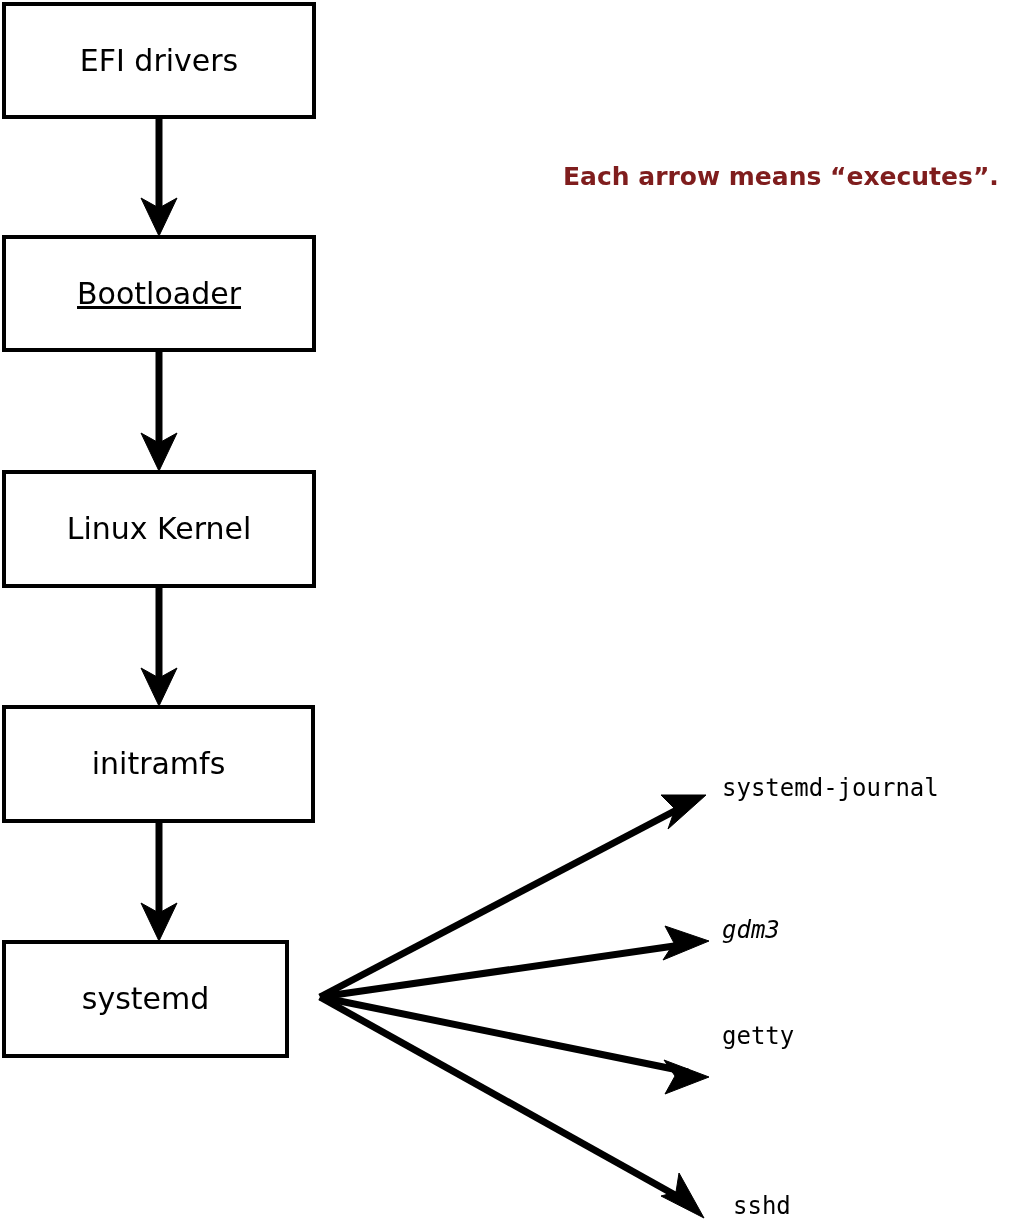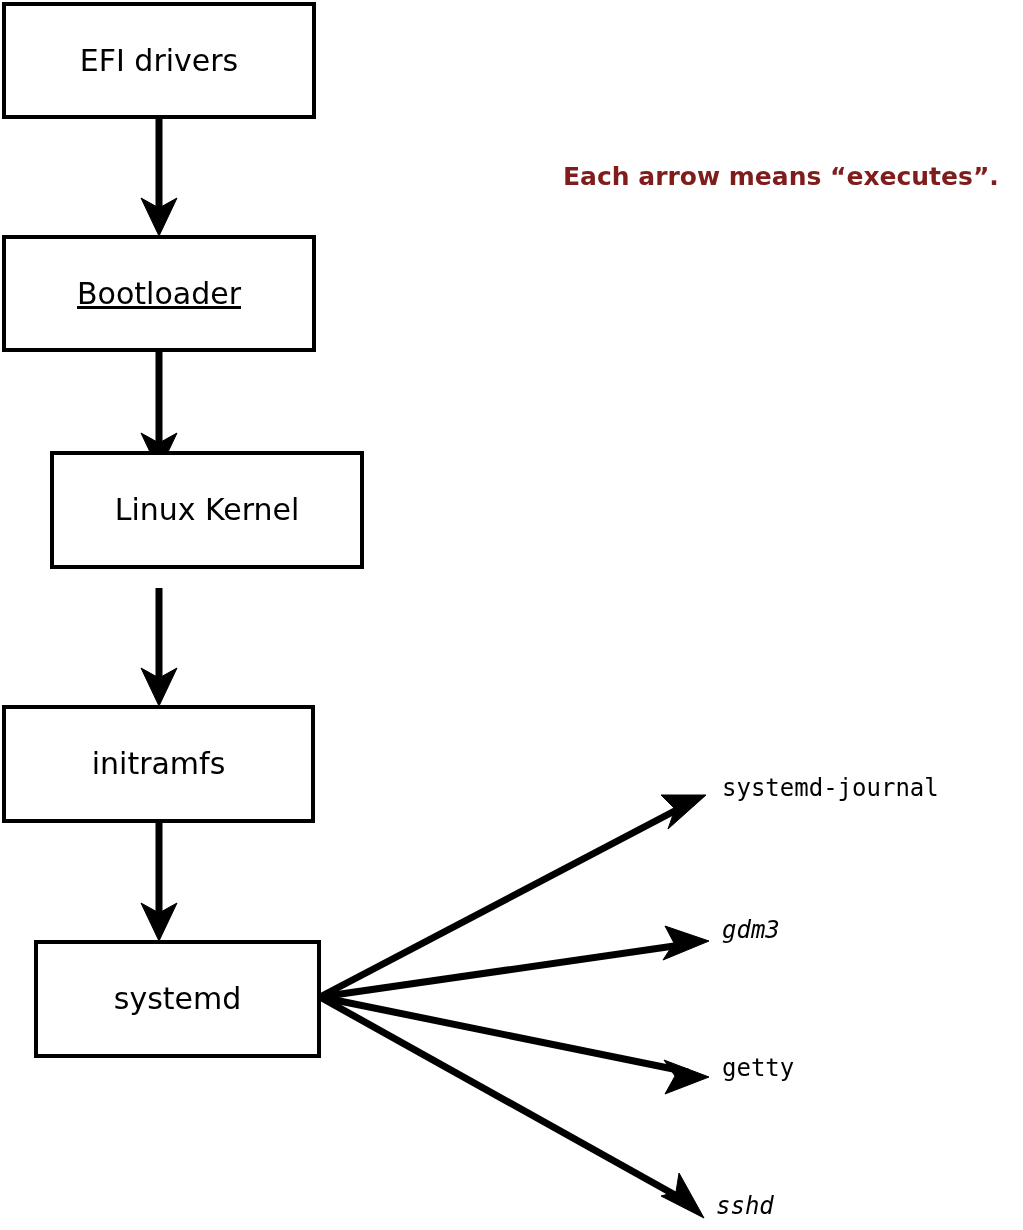--- a/index.html
+++ b/index.html
@@ -104,35 +104,35 @@
   </svg>
 
   <div class="flow-box" style="left:2px; top:2px; width:314px; height:117px;justify-content:center;">
     <span class="flow-box-label">EFI drivers</span>
   </div>
 
   <div class="flow-box" style="left:2px; top:235px; width:314px; height:117px;text-decoration:underline;">
     <span class="flow-box-label">Bootloader</span>
   </div>
 
-  <div class="flow-box" style="left:2px; top:451px; width:314px; height:118px;margin-left:48px;">
+  <div class="flow-box" style="left:2px; top:470px; width:314px; height:118px;">
     <span class="flow-box-label">Linux Kernel</span>
   </div>
 
   <div class="flow-box" style="left:2px; top:705px; width:313px; height:118px;">
     <span class="flow-box-label">initramfs</span>
   </div>
 
-  <div class="flow-box" style="left:2px; top:940px; width:287px; height:118px;margin-left:32px;">
+  <div class="flow-box" style="left:2px; top:940px; width:287px; height:118px;">
     <span class="flow-box-label">systemd</span>
   </div>
 
   <div class="legend-note" style="left:563px; top:164px;">Each arrow means “executes”.</div>
 
   <div class="leaf-label" style="left:722px; top:776px;">systemd-journal</div>
 
   <div class="leaf-label" style="left:722px; top:918px;font-style:italic;">gdm3</div>
 
-  <div class="leaf-label" style="left:722px; top:1056px;">getty</div>
+  <div class="leaf-label" style="left:722px; top:1024px;">getty</div>
 
-  <div class="leaf-label" style="left:716px; top:1194px;font-style:italic;">sshd</div>
+  <div class="leaf-label" style="left:733px; top:1194px;">sshd</div>
 
 </div>
 
 </body></html>

